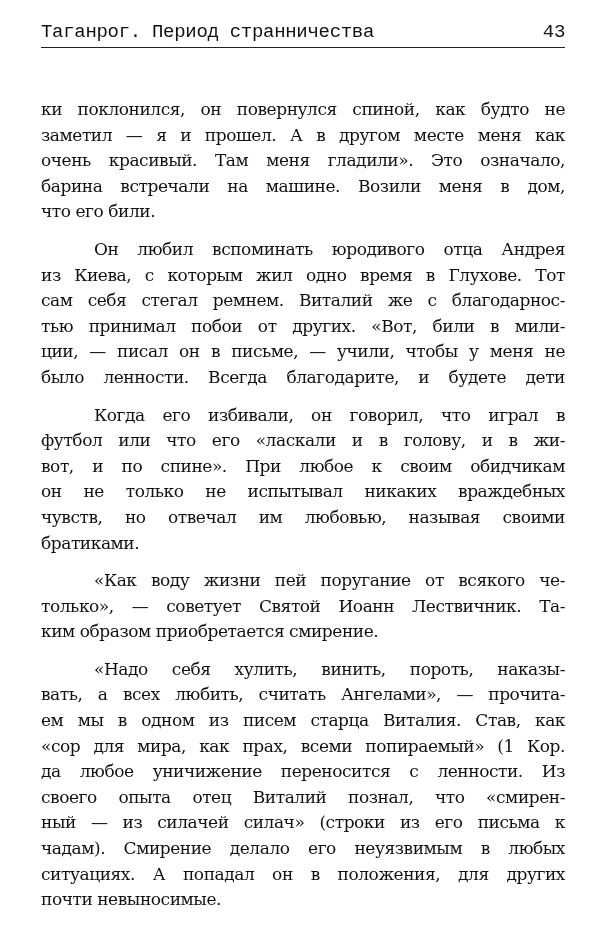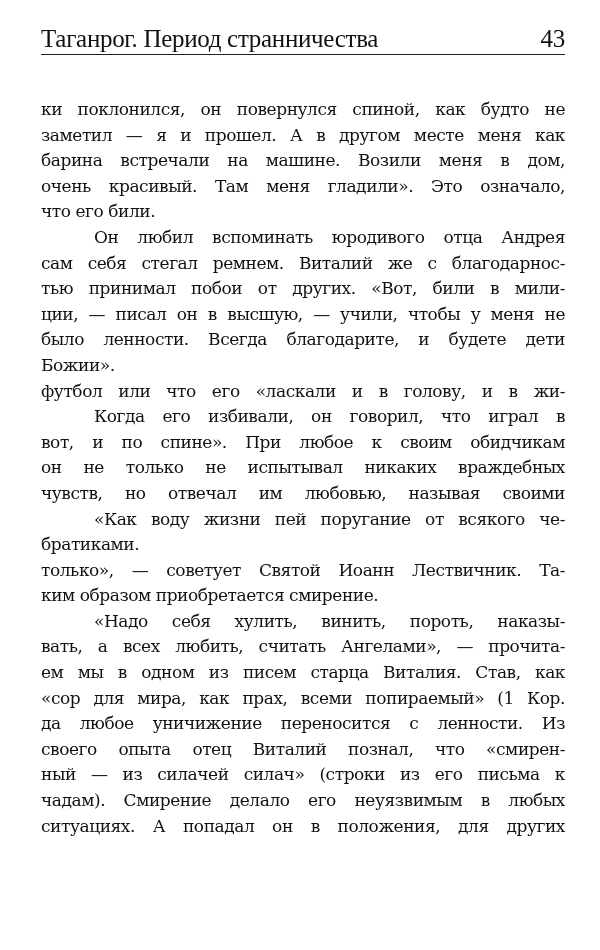--- a/index.html
+++ b/index.html
@@ -1,66 +1,67 @@
 <!DOCTYPE html>
 <html><head>
   <meta charset="utf-8">
   <style>
     html, body { margin: 0; padding: 0; background: #ffffff; }
     body { width: 600px; height: 950px; position: relative; overflow: hidden; color: #111; }
     .page { position: absolute; left: 41px; top: 0; width: 524px; }
     .running-head {
-      position: absolute; top: 26px; left: 0; width: 524px; height: 28px;
+      position: absolute; top: 19px; left: 0; width: 524px; height: 28px;
       border-bottom: 1.6px solid #222;
-      font-family: Liberation Serif, serif; font-size: 25px; line-height: 28px;
+      font-family: Liberation Mono, monospace; font-size: 19px; line-height: 28px;
       letter-spacing: -0.3px;
     }
     .running-head .title { position: absolute; left: 0; top: -1px; }
     .running-head .folio { position: absolute; right: 0; top: -1px; }
     .body-text {
       position: absolute; top: 97px; left: 0; width: 524px;
       font-family: "DejaVu Serif", serif; font-size: 17px; line-height: 25.6px;
       letter-spacing: -0.45px;
     }
     .line { display: block; height: 25.6px; white-space: nowrap; text-align: justify; text-align-last: justify; }
     .line.last { text-align-last: left; }
-    .line.indent { padding-left: 53px; }
+    .line.indent { padding-left: 53px; margin-top: 12px; }
   </style>
 </head>
 <body>
 
 <div class="page">
   <div class="running-head">
     <span class="title">Таганрог. Период странничества</span>
     <span class="folio">43</span>
   </div>
   <div class="body-text" id="body-text">
       <span class="line">ки поклонился, он повернулся спиной, как будто не</span>
       <span class="line">заметил — я и прошел. А в другом месте меня как</span>
+      <span class="line">очень красивый. Там меня гладили». Это означало,</span>
       <span class="line">барина встречали на машине. Возили меня в дом,</span>
-      <span class="line">очень красивый. Там меня гладили». Это означало,</span>
       <span class="line last">что его били.</span>
       <span class="line indent">Он любил вспоминать юродивого отца Андрея</span>
+      <span class="line">из Киева, с которым жил одно время в Глухове. Тот</span>
       <span class="line">сам себя стегал ремнем. Виталий же с благодарнос-</span>
       <span class="line">тью принимал побои от других. «Вот, били в мили-</span>
-      <span class="line">ции, — писал он в высшую, — учили, чтобы у меня не</span>
+      <span class="line">ции, — писал он в письме, — учили, чтобы у меня не</span>
       <span class="line">было ленности. Всегда благодарите, и будете дети</span>
-      <span class="line last">Божии».</span>
+      <span class="line indent">Когда его избивали, он говорил, что играл в</span>
       <span class="line">футбол или что его «ласкали и в голову, и в жи-</span>
-      <span class="line indent">Когда его избивали, он говорил, что играл в</span>
       <span class="line">вот, и по спине». При любое к своим обидчикам</span>
       <span class="line">он не только не испытывал никаких враждебных</span>
       <span class="line">чувств, но отвечал им любовью, называя своими</span>
+      <span class="line last">братиками.</span>
       <span class="line indent">«Как воду жизни пей поругание от всякого че-</span>
-      <span class="line last">братиками.</span>
       <span class="line">только», — советует Святой Иоанн Лествичник. Та-</span>
       <span class="line last">ким образом приобретается смирение.</span>
       <span class="line indent">«Надо себя хулить, винить, пороть, наказы-</span>
       <span class="line">вать, а всех любить, считать Ангелами», — прочита-</span>
       <span class="line">ем мы в одном из писем старца Виталия. Став, как</span>
       <span class="line">«сор для мира, как прах, всеми попираемый» (1 Кор.</span>
       <span class="line">да любое уничижение переносится с ленности. Из</span>
       <span class="line">своего опыта отец Виталий познал, что «смирен-</span>
       <span class="line">ный — из силачей силач» (строки из его письма к</span>
       <span class="line">чадам). Смирение делало его неуязвимым в любых</span>
       <span class="line">ситуациях. А попадал он в положения, для других</span>
+      <span class="line last">почти невыносимые.</span>
     </div>
 </div>
 
 </body></html>

